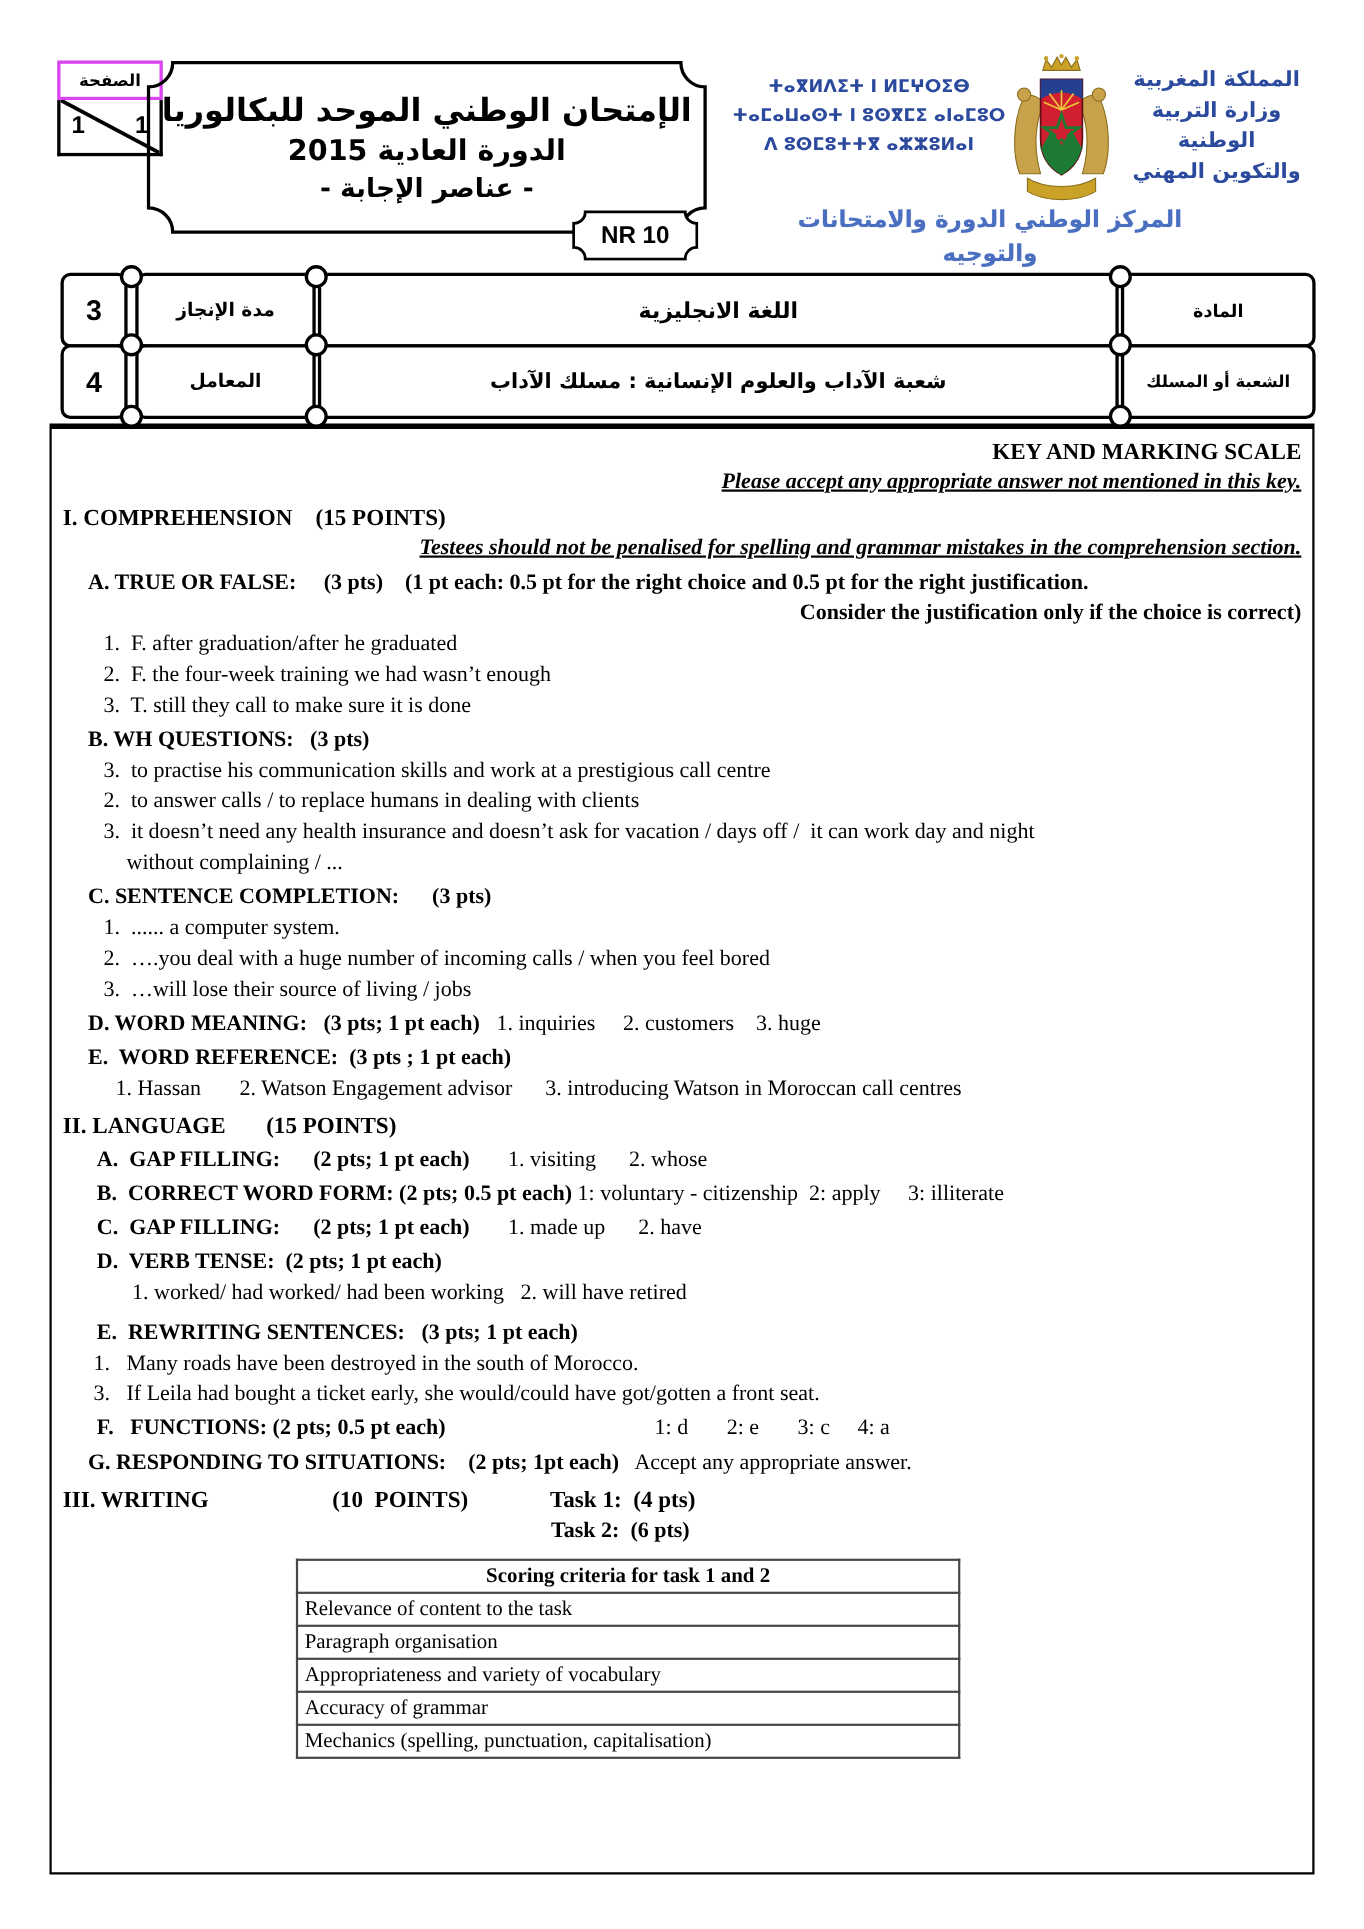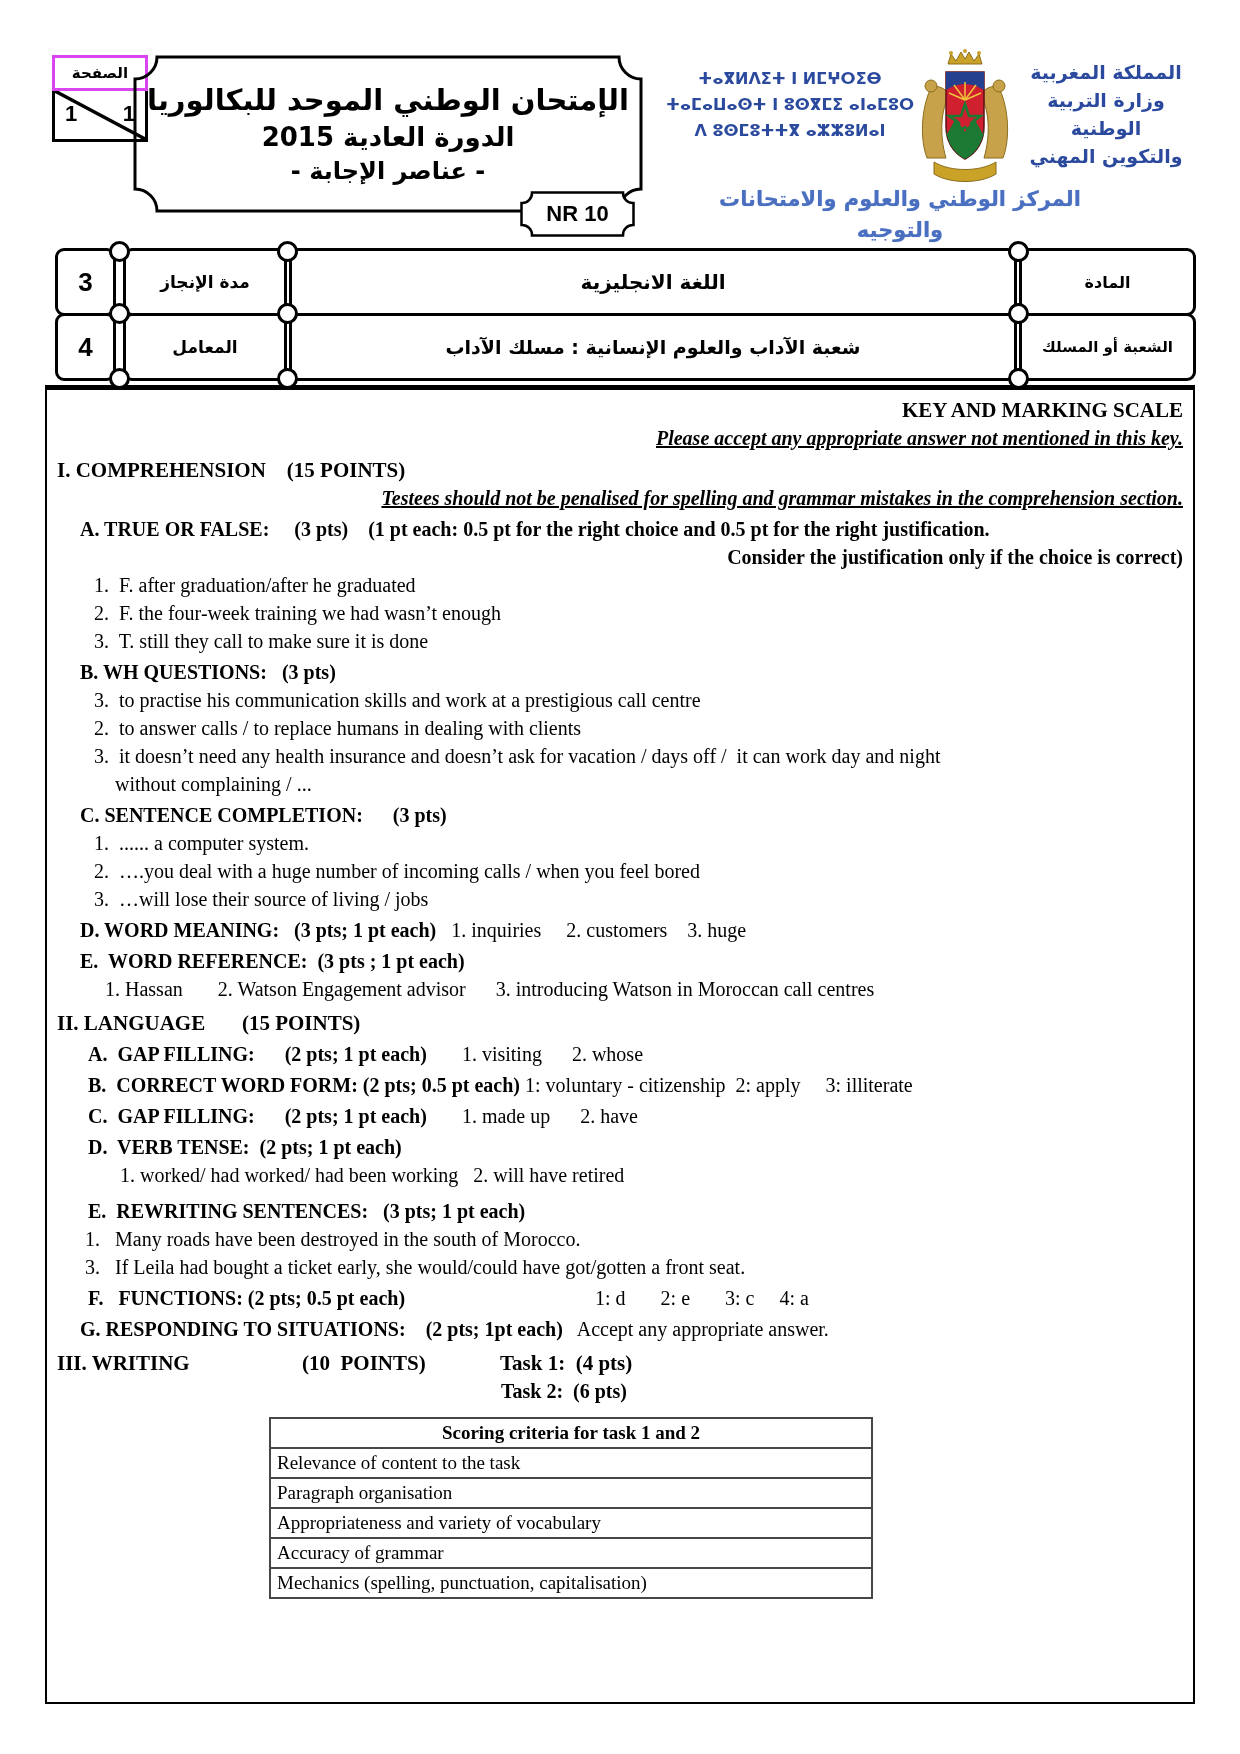--- a/index.html
+++ b/index.html
@@ -136,21 +136,21 @@
     <path d="M16,114 C32,124 62,124 78,114 L78,126 C62,136 32,136 16,126 Z" fill="#c9a227" stroke="#8a6d1d" stroke-width="1"></path>
   </svg>
 
   <div class="minar">
     <div>المملكة المغربية</div>
     <div>وزارة التربية الوطنية</div>
     <div>والتكوين المهني</div>
   </div>
 
   <div class="org">
-    <div>المركز الوطني والعلوم والامتحانات</div>
+    <div>المركز الوطني الدورة والامتحانات</div>
     <div>والتوجيه</div>
   </div>
 
   <div class="cell num" style="left:55px;top:248px;width:55px;height:62px">3</div>
   <div class="cell ar" style="left:123px;top:248px;width:158px;height:62px;font-size:17px">مدة الإنجاز</div>
   <div class="cell ar" style="left:289px;top:248px;width:722px;height:62px;font-size:20px">اللغة الانجليزية</div>
   <div class="cell ar" style="left:1019px;top:248px;width:171px;height:62px;font-size:16px">المادة</div>
 
   <div class="cell num" style="left:55px;top:313px;width:55px;height:62px">4</div>
   <div class="cell ar" style="left:123px;top:313px;width:158px;height:62px;font-size:17px">المعامل</div>

